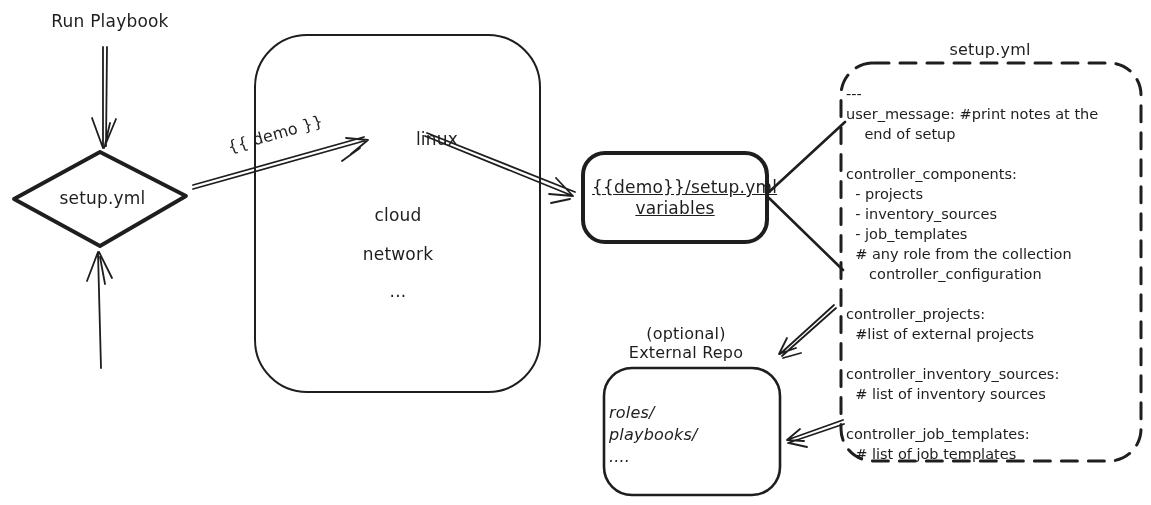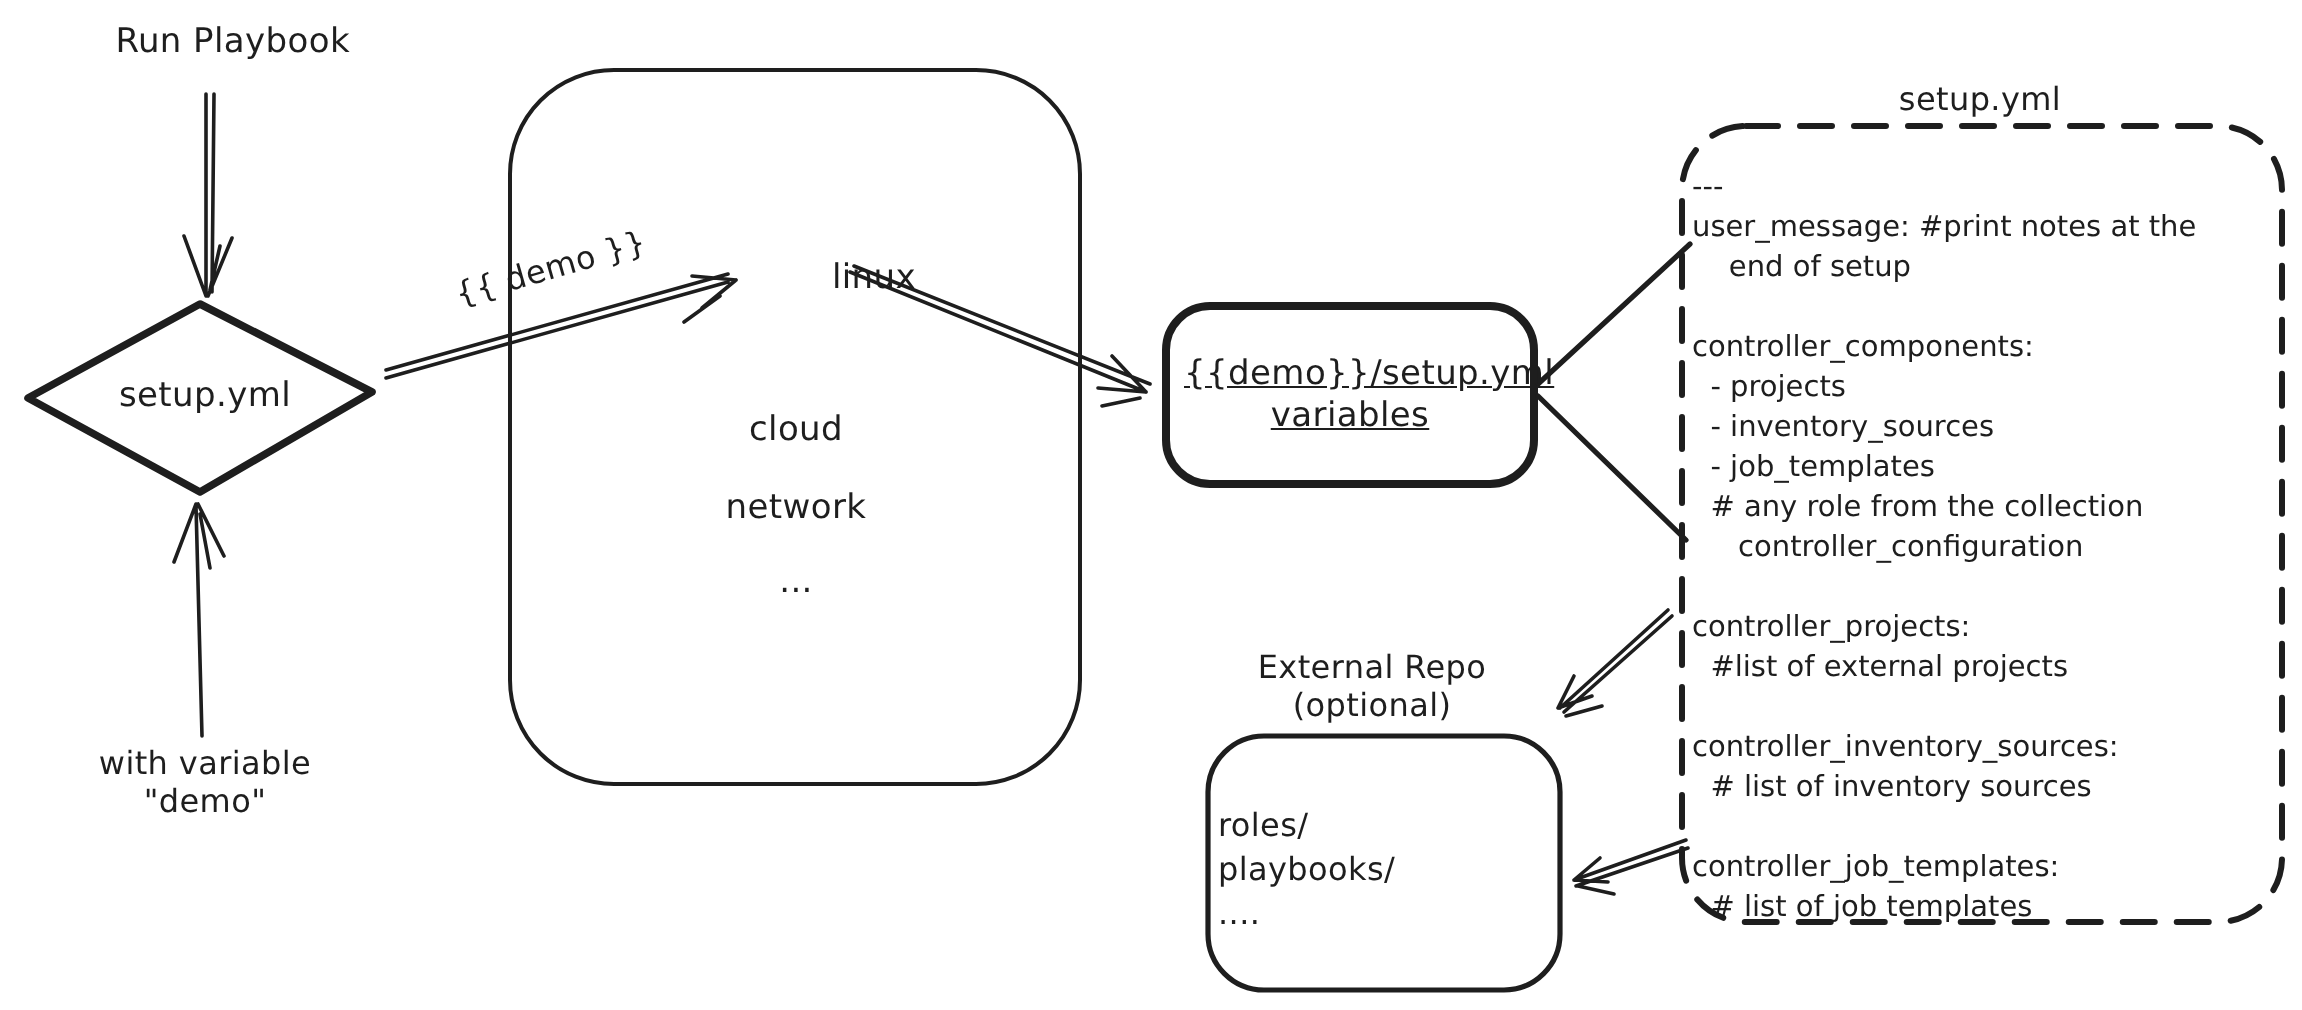--- a/index.html
+++ b/index.html
@@ -56,28 +56,24 @@
 
     <rect stroke-width="3" stroke-dasharray="16 11" x="841" y="63" width="300" height="398" rx="32"></rect>
 
     <path stroke-width="1.8" d="M834,305 L780,354 M836,308 L782,356 M796,348 L779,354 M787,338 L779,354 M801,353 L783,358"></path>
 
     <path stroke-width="1.8" d="M843,420 L787,440 M844,424 L788,443 M804,441 L787,440 M800,429 L787,440 M807,447 L789,443"></path>
 
     <rect stroke-width="2.6" x="604" y="368" width="176" height="127" rx="28"></rect>
   </svg>
 
-  <div class="txt lbl-lg center" style="left:45px; top:11px; width:130px;text-align:right;">Run Playbook</div>
+  <div class="txt lbl-lg center" style="left:45px; top:11px; width:130px;">Run Playbook</div>
 
   <div class="txt lbl-lg center" style="left:40px; top:188px; width:125px;">setup.yml</div>
 
-  <div class="txt lbl center" style="left:40px; top:372px; width:125px;">
-    <div>with variable</div>
-    <div>"demo"</div>
-  </div>
 
 
   <div class="txt lbl rot" style="left:228px; top:138px; width:100px;">{{ demo }}</div>
 
   <div class="txt lbl-lg center" style="left:338px; top:129px; width:120px;text-align:right;">linux</div>
   <div class="txt lbl-lg center" style="left:338px; top:205px; width:120px;">cloud</div>
   <div class="txt lbl-lg center" style="left:338px; top:244px; width:120px;">network</div>
   <div class="txt lbl-lg center" style="left:338px; top:281px; width:120px;">...</div>
 
   <div class="txt lbl-lg center" style="left:592px; top:177px; width:166px; line-height:21px;text-decoration:underline;">
@@ -101,23 +97,23 @@
 controller_projects:
   #list of external projects
 
 controller_inventory_sources:
   # list of inventory sources
 
 controller_job_templates:
   # list of job templates</div>
 
   <div class="txt lbl center" style="left:616px; top:324px; width:140px;">
+    <div>(optional)</div>
     <div>External Repo</div>
-    <div>(optional)</div>
   </div>
 
-  <div class="txt ext-items" style="left:609px; top:402px; width:150px;">
+  <div class="txt ext-items" style="left:609px; top:402px; width:150px;font-style:italic;">
     <div>roles/</div>
     <div>playbooks/</div>
     <div>....</div>
   </div>
 
 </div>
 
 </body></html>

